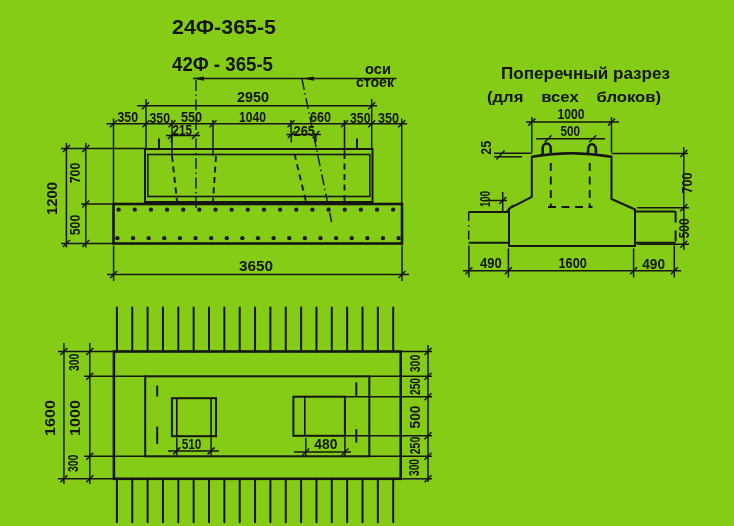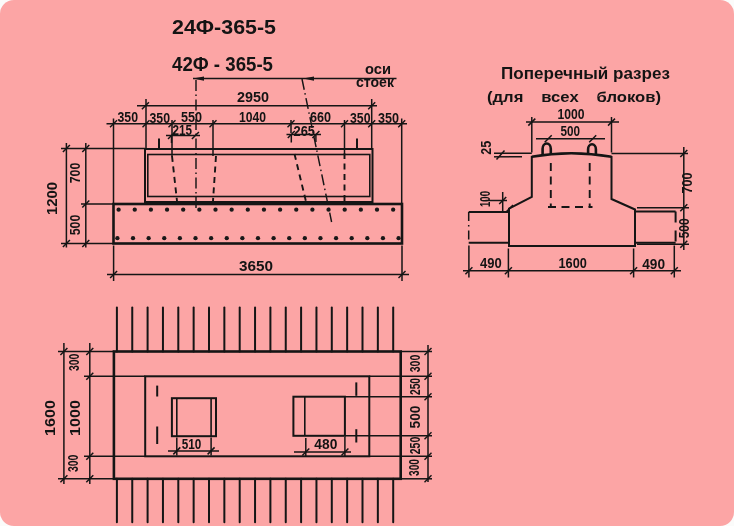--- a/index.html
+++ b/index.html
@@ -1,16 +1,16 @@
 <!DOCTYPE html>
 <html><head>
 <meta charset="utf-8">
 <style>
 html,body{margin:0;padding:0;background:#fbfbfa;}
-#page{width:734px;height:526px;position:relative;background:#fca5a5;overflow:hidden;border-radius:14px;}
+#page{width:734px;height:526px;position:relative;background:#84cc16;overflow:hidden;}
 svg{position:absolute;top:0;left:0;}
 text{font-family:"Liberation Sans",sans-serif;font-weight:bold;fill:#141414;}
 .d{font-size:14px;}
 .d3{font-size:15px;}
 .th{stroke:#151515;stroke-width:1.5;fill:none;}
 .md{stroke:#151515;stroke-width:2.0;fill:none;}
 .tk{stroke:#151515;stroke-width:2.6;fill:none;}
 .tik{stroke:#151515;stroke-width:1.6;fill:none;}
 </style>
 </head>

